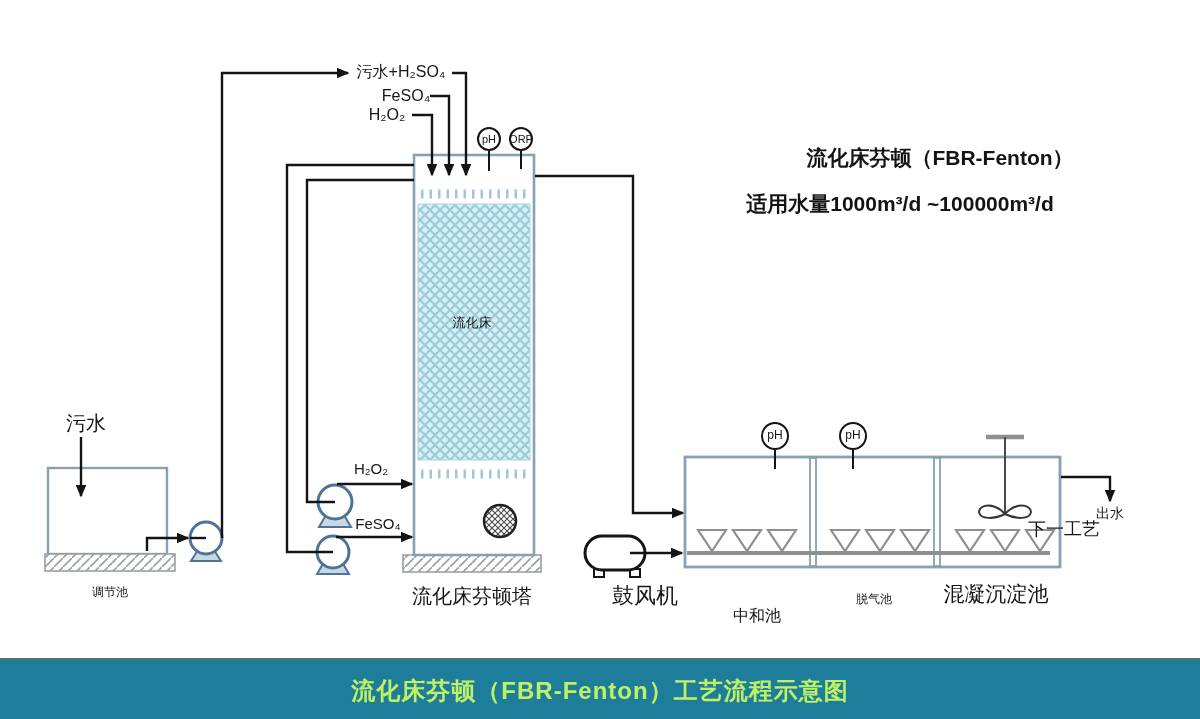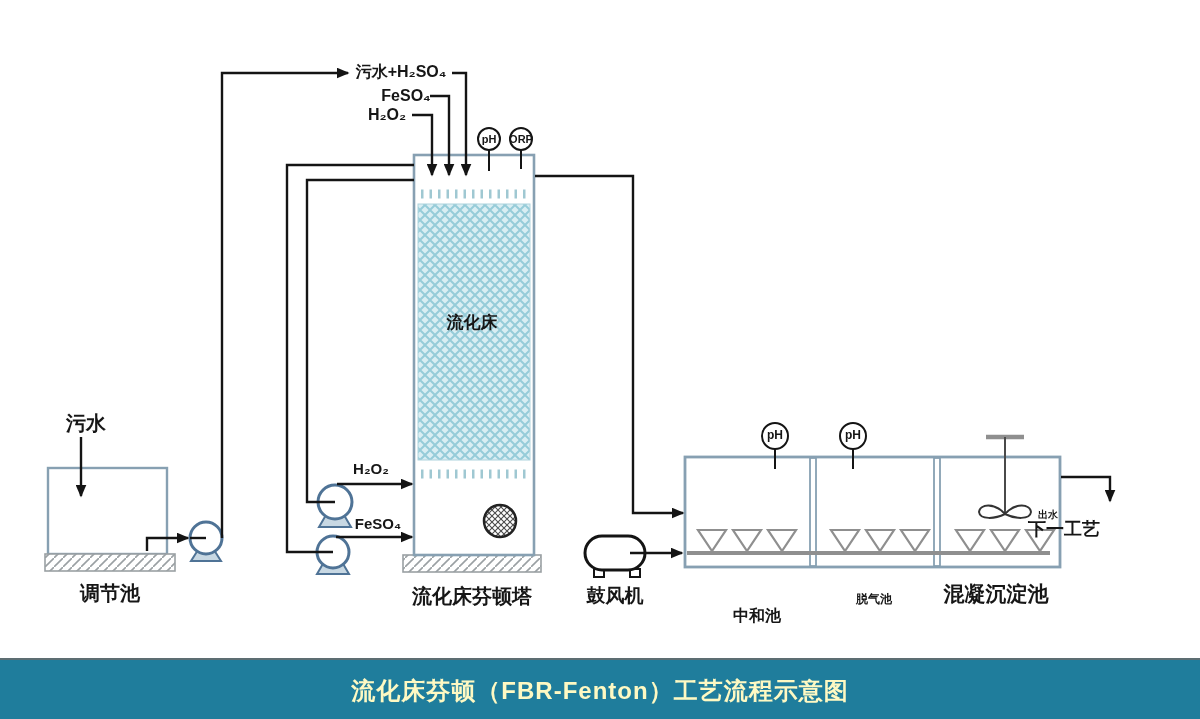--- a/index.html
+++ b/index.html
@@ -3,28 +3,28 @@
 <meta charset="utf-8">
 <style>
   html,body{margin:0;padding:0;background:#fff;}
   .canvas{
     position:relative;width:1200px;height:719px;overflow:hidden;background:#ffffff;
     font-family:"Liberation Sans","DejaVu Sans",sans-serif;color:#151515;
   }
   svg{position:absolute;left:0;top:0;}
   .lbl{
     position:absolute;transform:translate(-50%,-50%);
-    font-weight:700;white-space:nowrap;color:#161616;line-height:1.1;
+    font-weight:400;white-space:nowrap;color:#161616;line-height:1.1;
   }
   .banner{
     position:absolute;left:0;right:0;top:658px;height:61px;
     background:#1f7d9c;border-top:2px solid #5d6d72;
     display:flex;align-items:center;justify-content:center;
   }
-  .banner-text{color:#fef9c3;font-size:24px;font-weight:700;letter-spacing:1px;}
+  .banner-text{color:#bef264;font-size:24px;font-weight:700;letter-spacing:1px;}
   .hdr{position:absolute;transform:translate(-50%,-50%);font-weight:700;font-size:21px;color:#141414;white-space:nowrap;}
 </style>
 </head>
 <body>
 
 <div class="canvas">
 
   <svg width="1200" height="719" viewBox="0 0 1200 719">
     <defs>
       <marker id="arr" markerUnits="userSpaceOnUse" markerWidth="13" markerHeight="11" refX="11.5" refY="5.5" orient="auto">
@@ -123,40 +123,42 @@
       <line x1="521" y1="149" x2="521" y2="169" stroke="#141414" stroke-width="2"></line>
       <line x1="775" y1="448" x2="775" y2="469" stroke="#141414" stroke-width="2"></line>
       <line x1="853" y1="448" x2="853" y2="469" stroke="#141414" stroke-width="2"></line>
       <circle cx="489" cy="139" r="11" fill="#ffffff" stroke="#141414" stroke-width="2"></circle>
       <circle cx="521" cy="139" r="11" fill="#ffffff" stroke="#141414" stroke-width="2"></circle>
       <circle cx="775" cy="436" r="13" fill="#ffffff" stroke="#141414" stroke-width="2"></circle>
       <circle cx="853" cy="436" r="13" fill="#ffffff" stroke="#141414" stroke-width="2"></circle>
     </g>
   </svg>
 
+  <div class="hdr" style="left:940px;top:158px">流化床芬顿（FBR-Fenton）</div>
+  <div class="hdr" style="left:900px;top:204px">适用水量1000m³/d ~100000m³/d</div>
 
   <div class="lbl" style="left:401px;top:72px;font-size:16px">污水+H₂SO₄</div>
   <div class="lbl" style="left:406px;top:96px;font-size:16px">FeSO₄</div>
   <div class="lbl" style="left:387px;top:115px;font-size:16px">H₂O₂</div>
   <div class="lbl" style="left:371px;top:469px;font-size:15px">H₂O₂</div>
   <div class="lbl" style="left:378px;top:524px;font-size:15px">FeSO₄</div>
 
   <div class="lbl" style="left:489px;top:139px;font-size:11px">pH</div>
   <div class="lbl" style="left:521px;top:139px;font-size:11px">ORP</div>
   <div class="lbl" style="left:775px;top:436px;font-size:12px">pH</div>
   <div class="lbl" style="left:853px;top:436px;font-size:12px">pH</div>
 
   <div class="lbl" style="left:86px;top:423px;font-size:20px">污水</div>
-  <div class="lbl" style="left:110px;top:593px;font-size:20px">调节池</div>
-  <div class="lbl" style="left:472px;top:323px;font-size:17px">流化床</div>
+  <div class="lbl" style="left:110px;top:593px;font-size:12px">调节池</div>
+  <div class="lbl" style="left:472px;top:323px;font-size:13px">流化床</div>
   <div class="lbl" style="left:472px;top:596px;font-size:20px">流化床芬顿塔</div>
-  <div class="lbl" style="left:615px;top:596px;font-size:19px">鼓风机</div>
+  <div class="lbl" style="left:645px;top:596px;font-size:22px">鼓风机</div>
   <div class="lbl" style="left:757px;top:616px;font-size:16px">中和池</div>
   <div class="lbl" style="left:874px;top:600px;font-size:12px">脱气池</div>
   <div class="lbl" style="left:996px;top:594px;font-size:21px">混凝沉淀池</div>
-  <div class="lbl" style="left:1048px;top:514px;font-size:10px">出水</div>
+  <div class="lbl" style="left:1110px;top:514px;font-size:14px">出水</div>
   <div class="lbl" style="left:1064px;top:530px;font-size:18px">下一工艺</div>
 
   <div class="banner">
     <div class="banner-text">流化床芬顿（FBR-Fenton）工艺流程示意图</div>
   </div>
 
 </div>
 
 </body></html>

